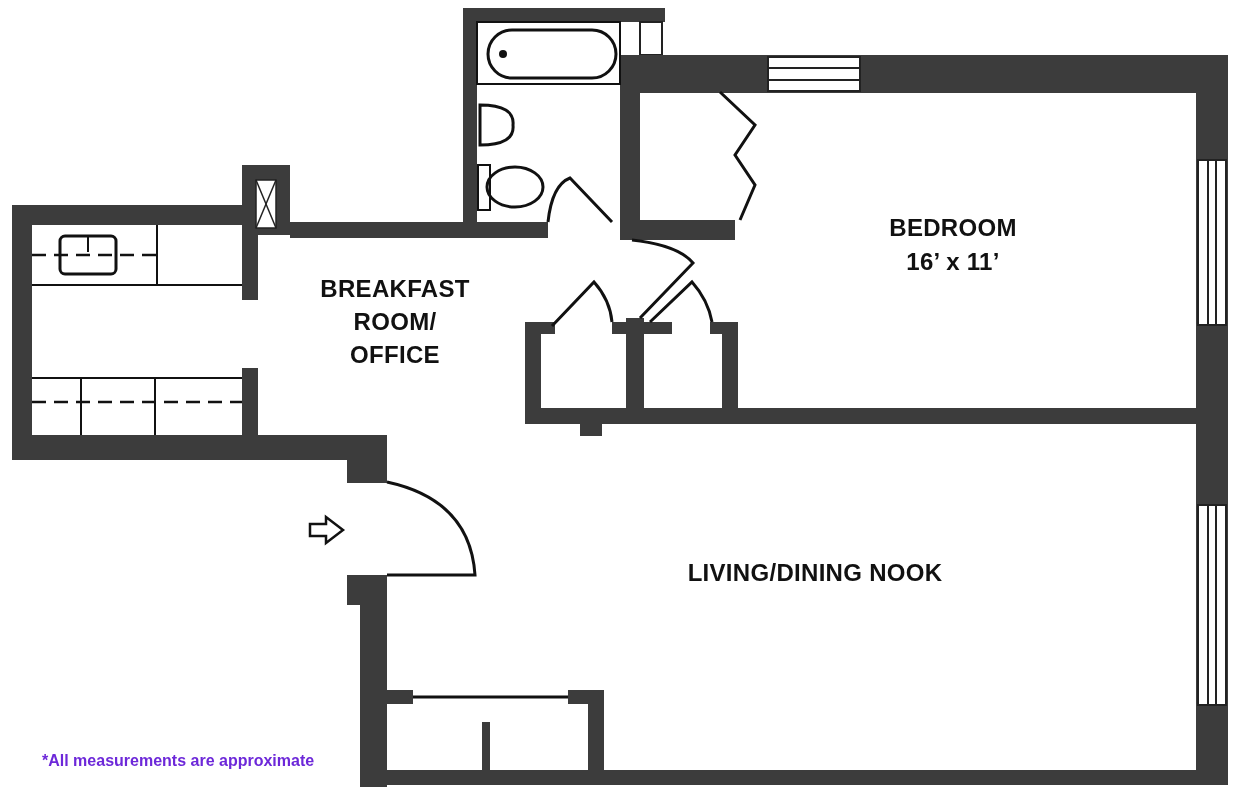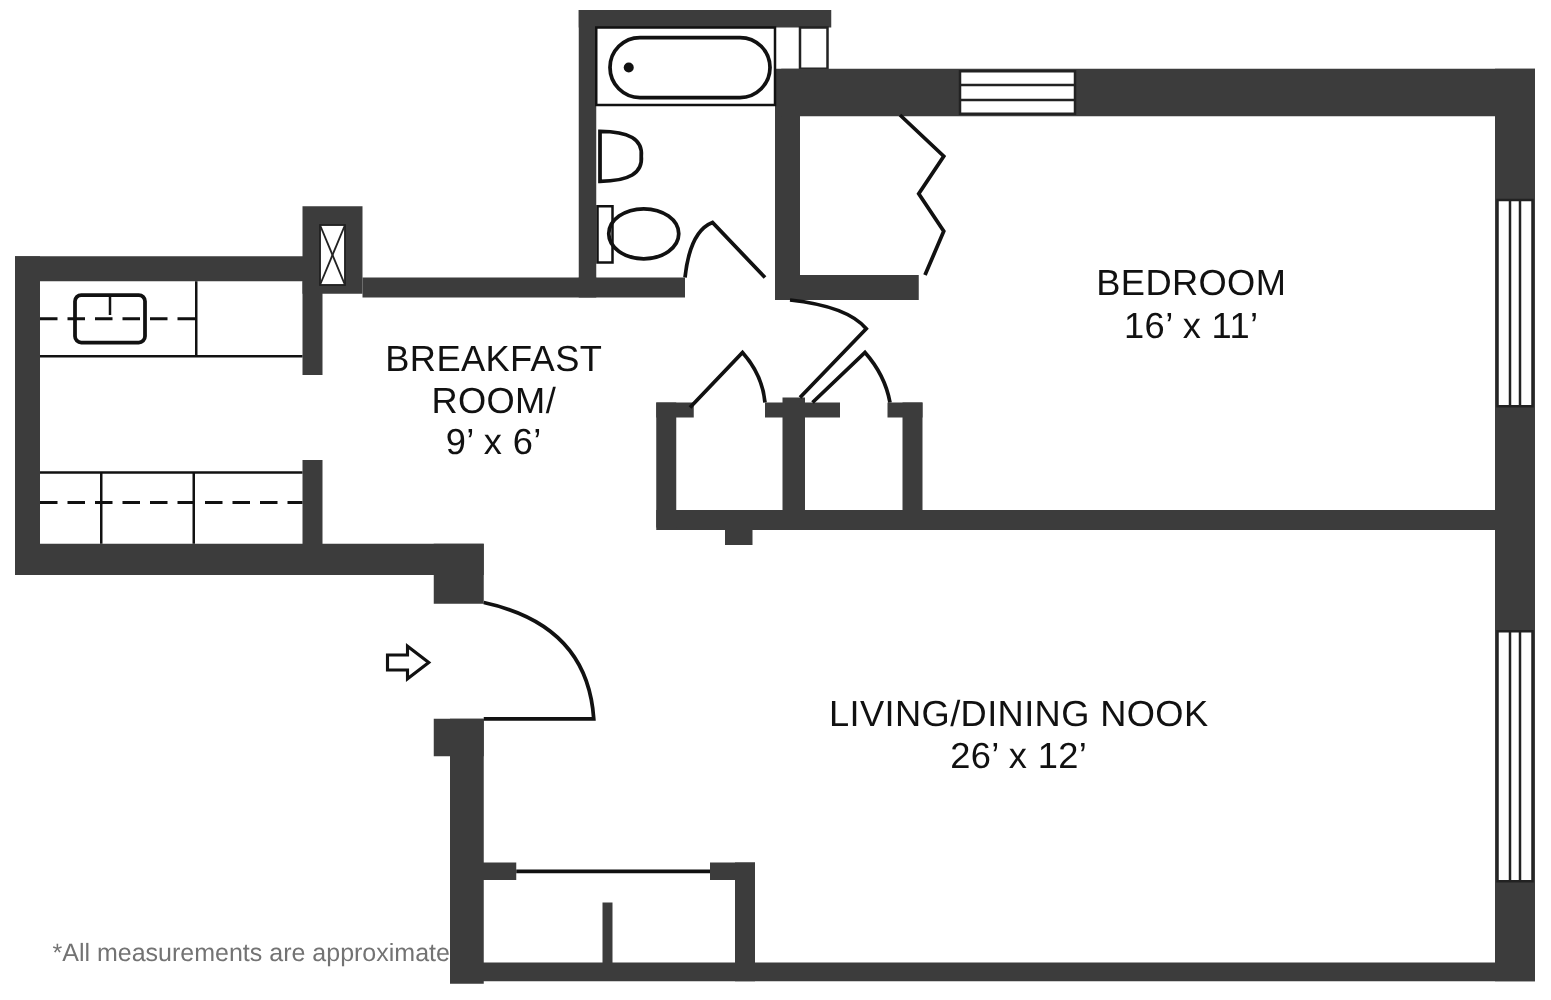--- a/index.html
+++ b/index.html
@@ -3,22 +3,22 @@
   <meta charset="utf-8">
   <style>
     html, body { margin: 0; padding: 0; background: #ffffff; }
     body { width: 1241px; height: 800px; position: relative; overflow: hidden; font-family: "Liberation Sans", sans-serif; }
     #plan { position: absolute; left: 0; top: 0; width: 1241px; height: 800px; }
     .wall { fill: #3c3c3c; }
     .line { stroke: #111; stroke-width: 3; fill: none; }
     .thin { stroke: #111; stroke-width: 2; fill: none; }
     .dash { stroke: #111; stroke-width: 2.5; fill: none; stroke-dasharray: 14 8; }
     .win { fill: #ffffff; stroke: #222; stroke-width: 2; }
-    .label { position: absolute; font-weight: normal; color: #111; text-align: center; font-size: 29px; line-height: 33px; letter-spacing: 0.3px; }
-    .note { position: absolute; left: 42px; top: 752px; font-size: 20px; font-weight: normal; color: #737373; }
+    .label { position: absolute; font-weight: bold; color: #111; text-align: center; font-size: 24px; line-height: 33px; letter-spacing: 0.3px; }
+    .note { position: absolute; left: 42px; top: 752px; font-size: 16px; font-weight: bold; color: #6d28d9; }
   </style>
 </head>
 <body>
 
 <svg id="plan" viewBox="0 0 1241 800" xmlns="http://www.w3.org/2000/svg">
 
   <g>
     <rect class="wall" x="463" y="8" width="202" height="14"></rect>
     <rect class="wall" x="463" y="8" width="14" height="225"></rect>
     <rect class="wall" x="620" y="55" width="20" height="185"></rect>
@@ -121,21 +121,20 @@
 </svg>
 
 <div class="label" style="left:860px; top:211px; width:186px;">
   <div>BEDROOM</div>
   <div style="margin-top:1px">16’ x 11’</div>
 </div>
 
 <div class="label" style="left:300px; top:272px; width:190px;text-align:center;">
   <div>BREAKFAST</div>
   <div>ROOM/</div>
-  <div>9’ x 6’</div>
+  <div>OFFICE</div>
 </div>
 
 <div class="label" style="left:640px; top:556px; width:350px;">
   <div>LIVING/DINING NOOK</div>
-  <div>26’ x 12’</div>
 </div>
 
 <div class="note">*All measurements are approximate</div>
 
 </body></html>

